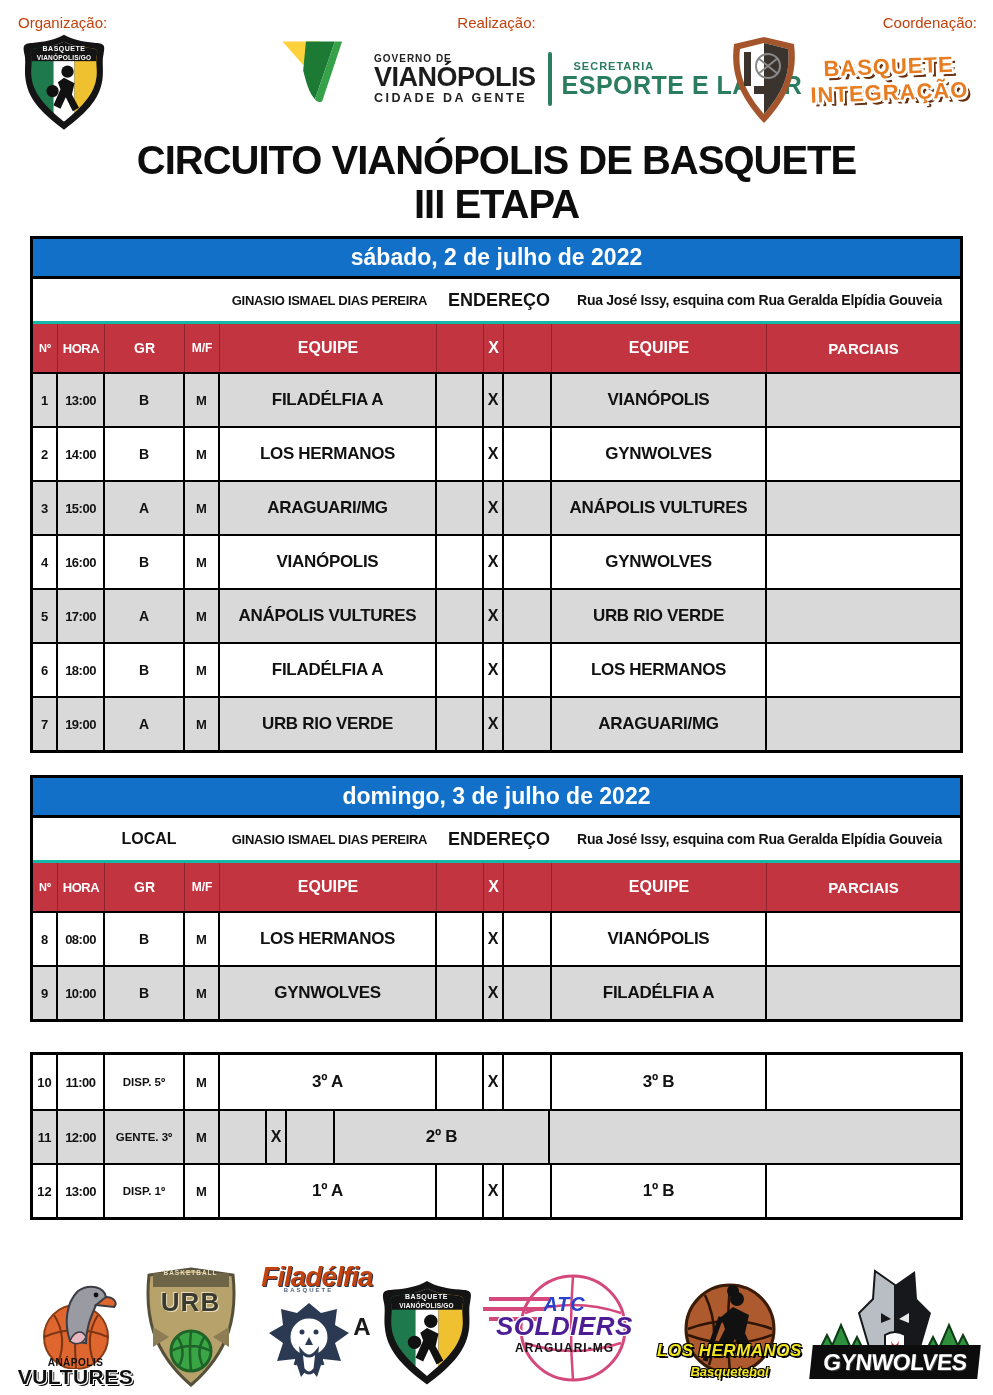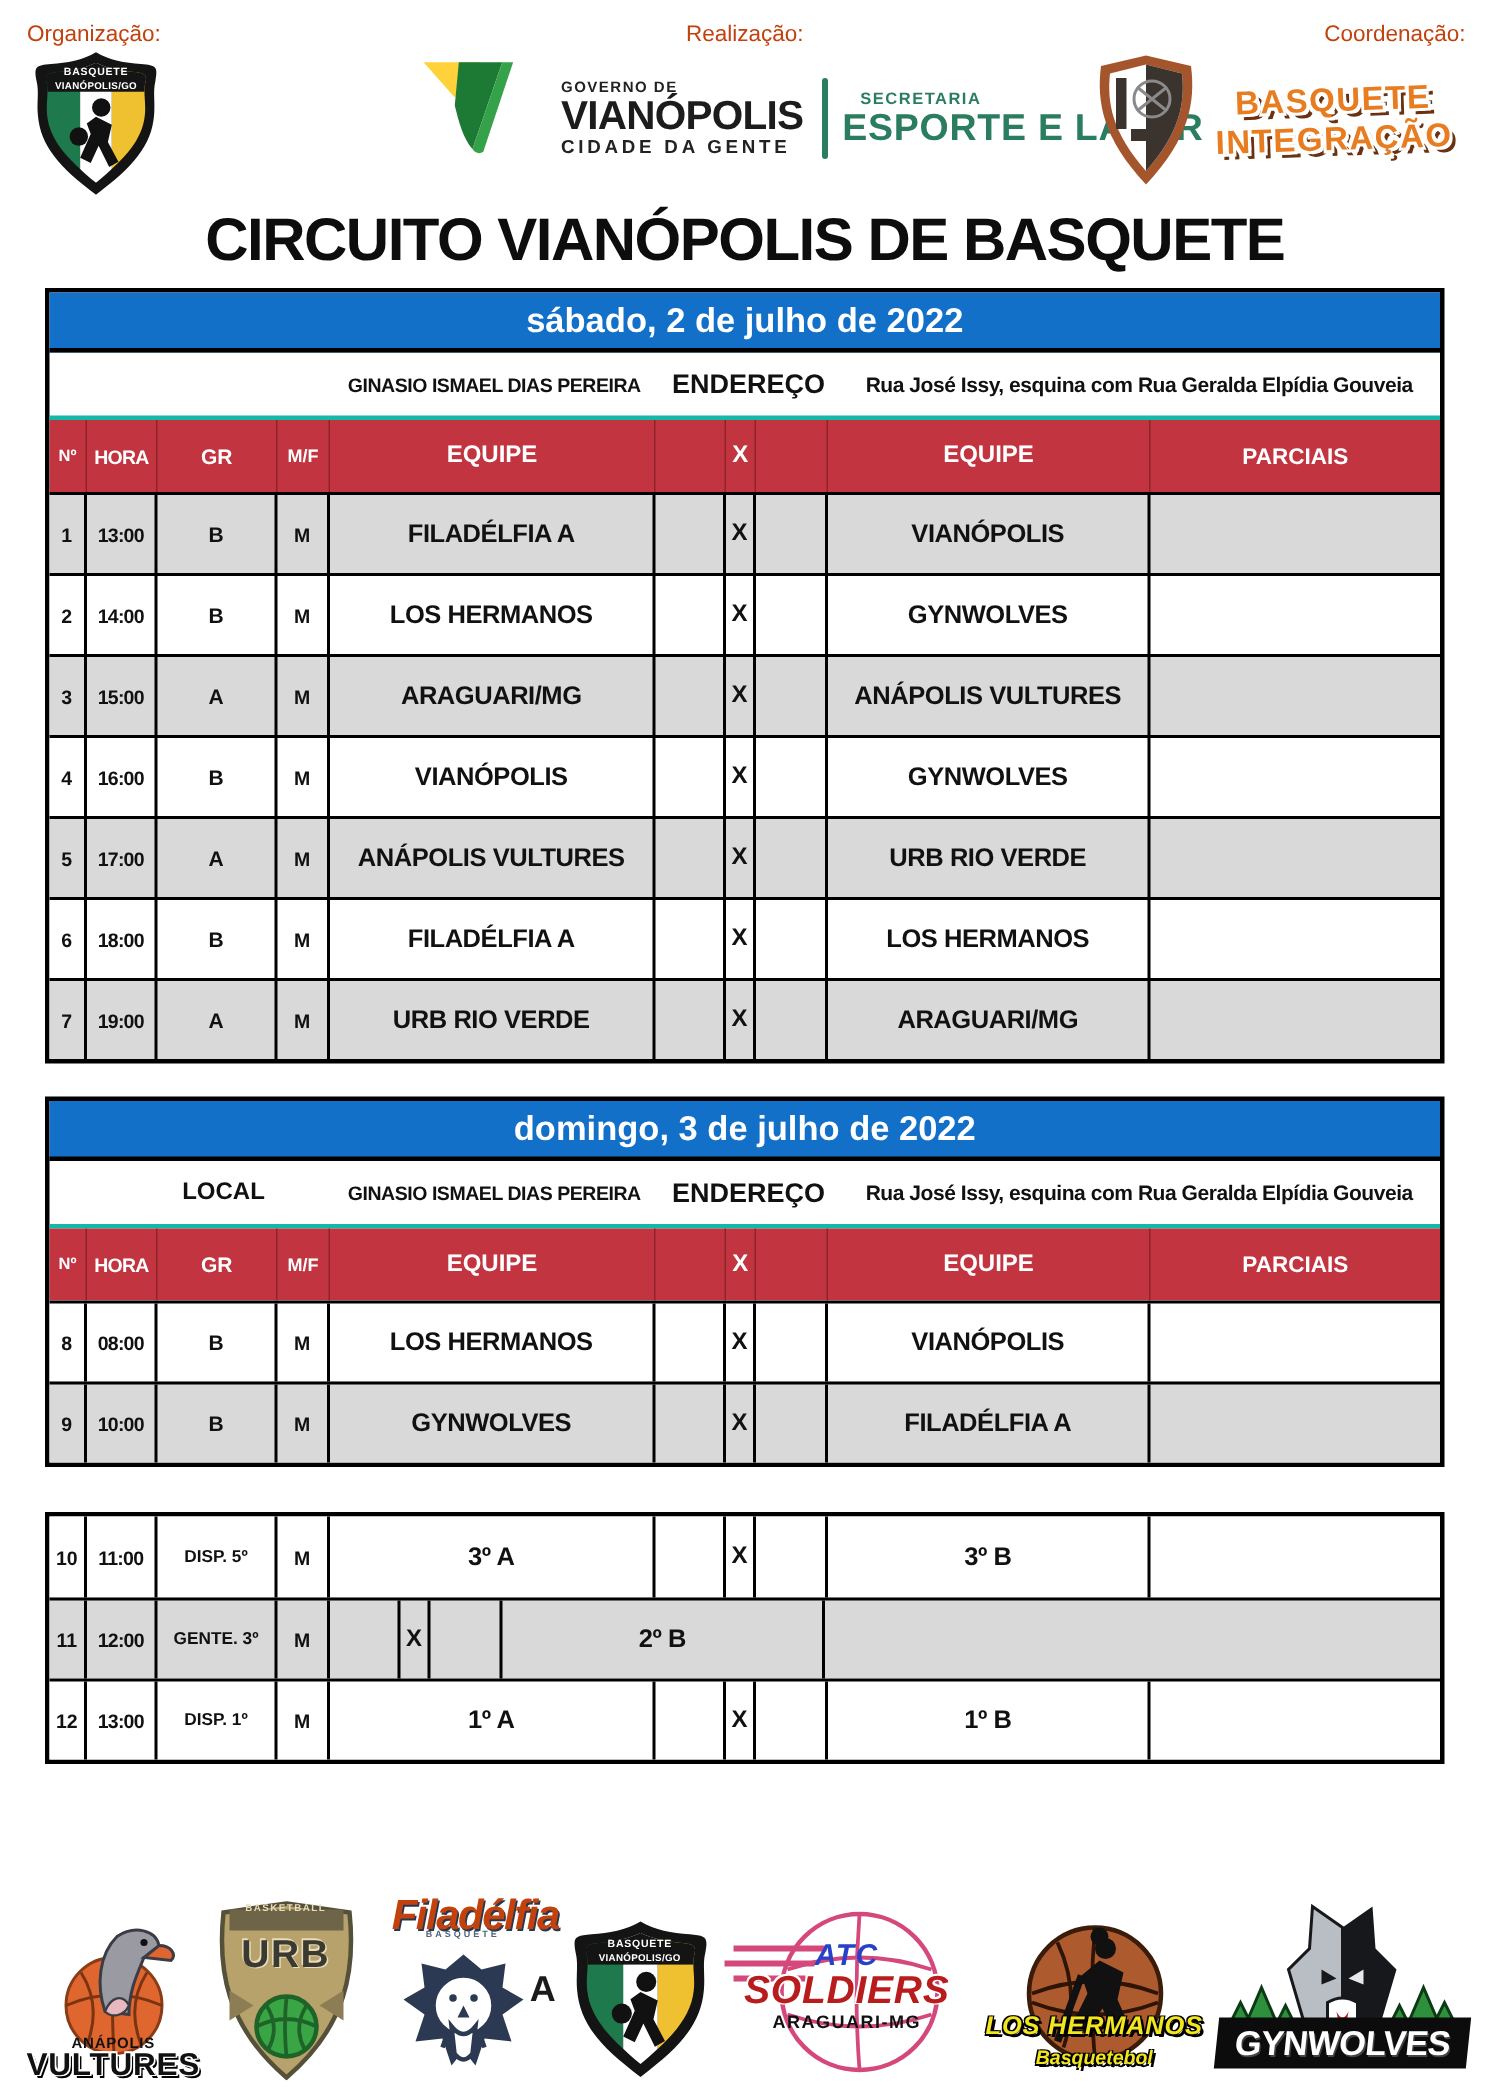--- a/index.html
+++ b/index.html
@@ -104,21 +104,21 @@
   .fil-sub { position:absolute; top:26px; left:0; right:0; text-align:center; font-size:6px; font-weight:700;
              letter-spacing:2px; color:#51637d; }
   .fil-a { position:absolute; right:2px; top:52px; font-size:24px; font-weight:800; color:#1a1a1a; }
 
   .lg-vp { width:96px; }
 
   .lg-atc { width:168px; position:relative; }
   .atc-l1 { position:absolute; top:32px; left:0; right:0; text-align:center; font-style:italic; font-weight:800;
             font-size:20px; color:#2742C8; letter-spacing:1px; }
   .atc-l2 { position:absolute; top:50px; left:0; right:0; text-align:center; font-style:italic; font-weight:800;
-            font-size:26px; color:#b91c1c; letter-spacing:.5px;
+            font-size:26px; color:#4c1d95; letter-spacing:.5px;
             text-shadow:-1px -1px 0 #fff,1px -1px 0 #fff,-1px 1px 0 #fff,1px 1px 0 #fff; }
   .atc-l3 { position:absolute; top:80px; left:0; right:0; text-align:center; font-weight:800; font-size:12px;
             color:#111; letter-spacing:1px; }
 
   .lg-her { width:150px; position:relative; }
   .her-l1 { position:absolute; bottom:26px; left:0; right:0; text-align:center; font-style:italic; font-weight:800;
             font-size:17px; color:#F2E71F; letter-spacing:.5px;
             text-shadow:-1px -1px 0 #000,1px -1px 0 #000,-1px 1px 0 #000,2px 2px 0 #000; }
   .her-l2 { position:absolute; bottom:8px; left:0; right:0; text-align:center; font-style:italic; font-weight:800;
             font-size:13px; color:#F2E71F;
@@ -202,20 +202,21 @@
       </svg>
       <div class="integ-text">
         <span class="integ-line">BASQUETE</span>
         <span class="integ-line">INTEGRAÇÃO</span>
       </div>
     </div>
   </div>
 
   <div class="title">
     <div class="t1">CIRCUITO VIANÓPOLIS DE BASQUETE</div>
+    <div class="t2">III ETAPA</div>
   </div>
 
   <div class="tbl" style="margin-top:10px">
     <div class="datebar">sábado, 2 de julho de 2022</div>
     <div class="locrow">
       <div class="loc-local"></div>
       <div class="loc-venue">GINASIO ISMAEL DIAS PEREIRA</div>
       <div class="loc-endlbl">ENDEREÇO</div>
       <div class="loc-addr">Rua José Issy, esquina com Rua Geralda Elpídia Gouveia</div>
     </div>

